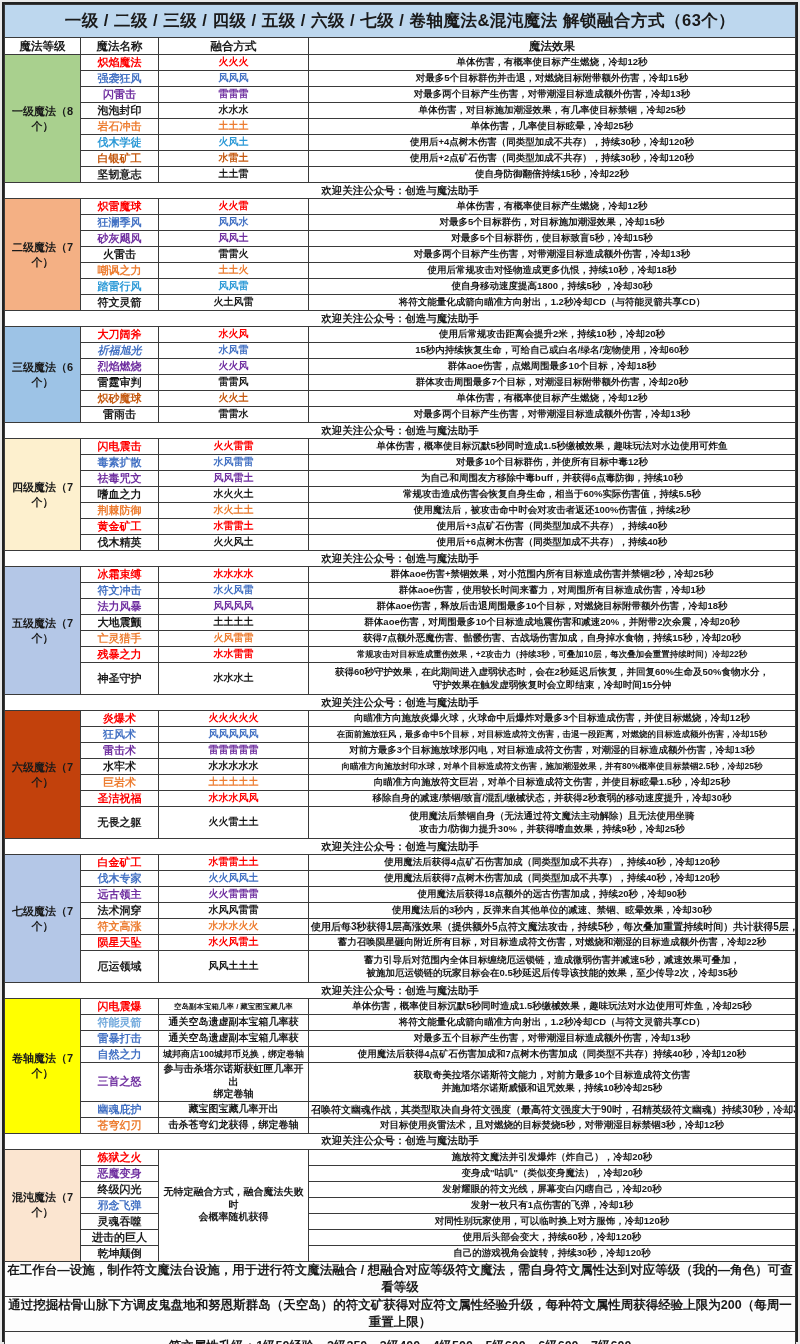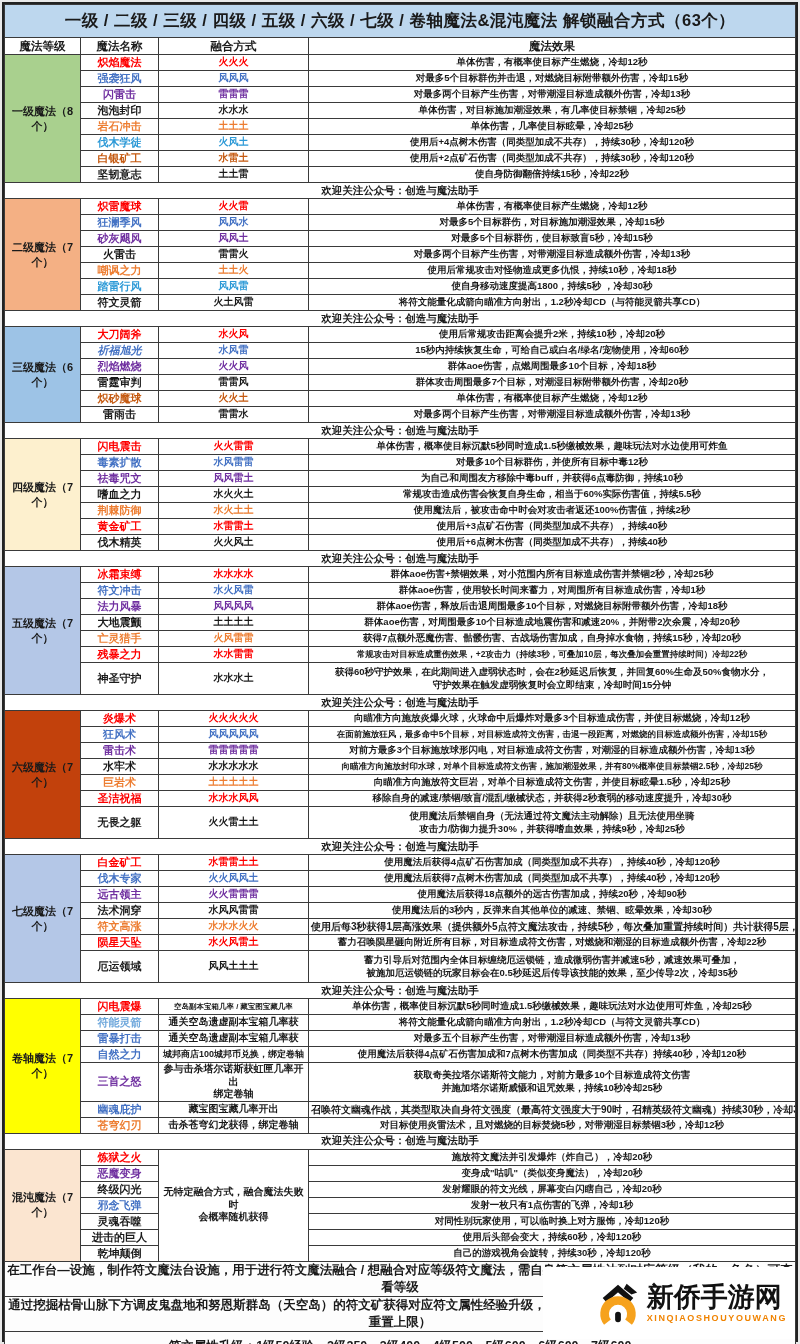--- a/index.html
+++ b/index.html
@@ -406,27 +406,13 @@
       </tr>
       <tr class="footer-row">
         <td colspan="4" class="footer-cell">通过挖掘枯骨山脉下方调皮鬼盘地和努恩斯群岛（天空岛）的符文矿获得对应符文属性经验升级，每种符文属性周获得经验上限为200（每周一重置上限）</td>
       </tr>
       <tr class="footer-row">
         <td colspan="4" class="footer-cell">符文属性升级：1级50经验、2级250、3级400、4级500、5级600、6级600、7级600</td>
       </tr>
     </tbody>
   </table>
 
-  <div class="watermark">
-    <span style="display:inline-block;width:46px;height:46px;">
-      <svg width="46" height="46" viewBox="0 0 48 48">
-        <path d="M33 4 L44 13 L38 15 L30 9 Z" fill="#111"></path>
-        <path d="M10 21 L24 9 L38 21" stroke="#111" stroke-width="6" fill="none"></path>
-        <path d="M13 44 A 14 14 0 1 1 35 44" stroke="#f6a21d" stroke-width="9" fill="none"></path>
-        <rect x="21" y="33" width="6" height="11" rx="3" fill="#111"></rect>
-      </svg>
-    </span>
-    <span class="wm-text">
-      <span class="wm-main">新侨手游网</span>
-      <span class="wm-sub">XINQIAOSHOUYOUWANG</span>
-    </span>
-  </div>
 </div>
 
 </body></html>

